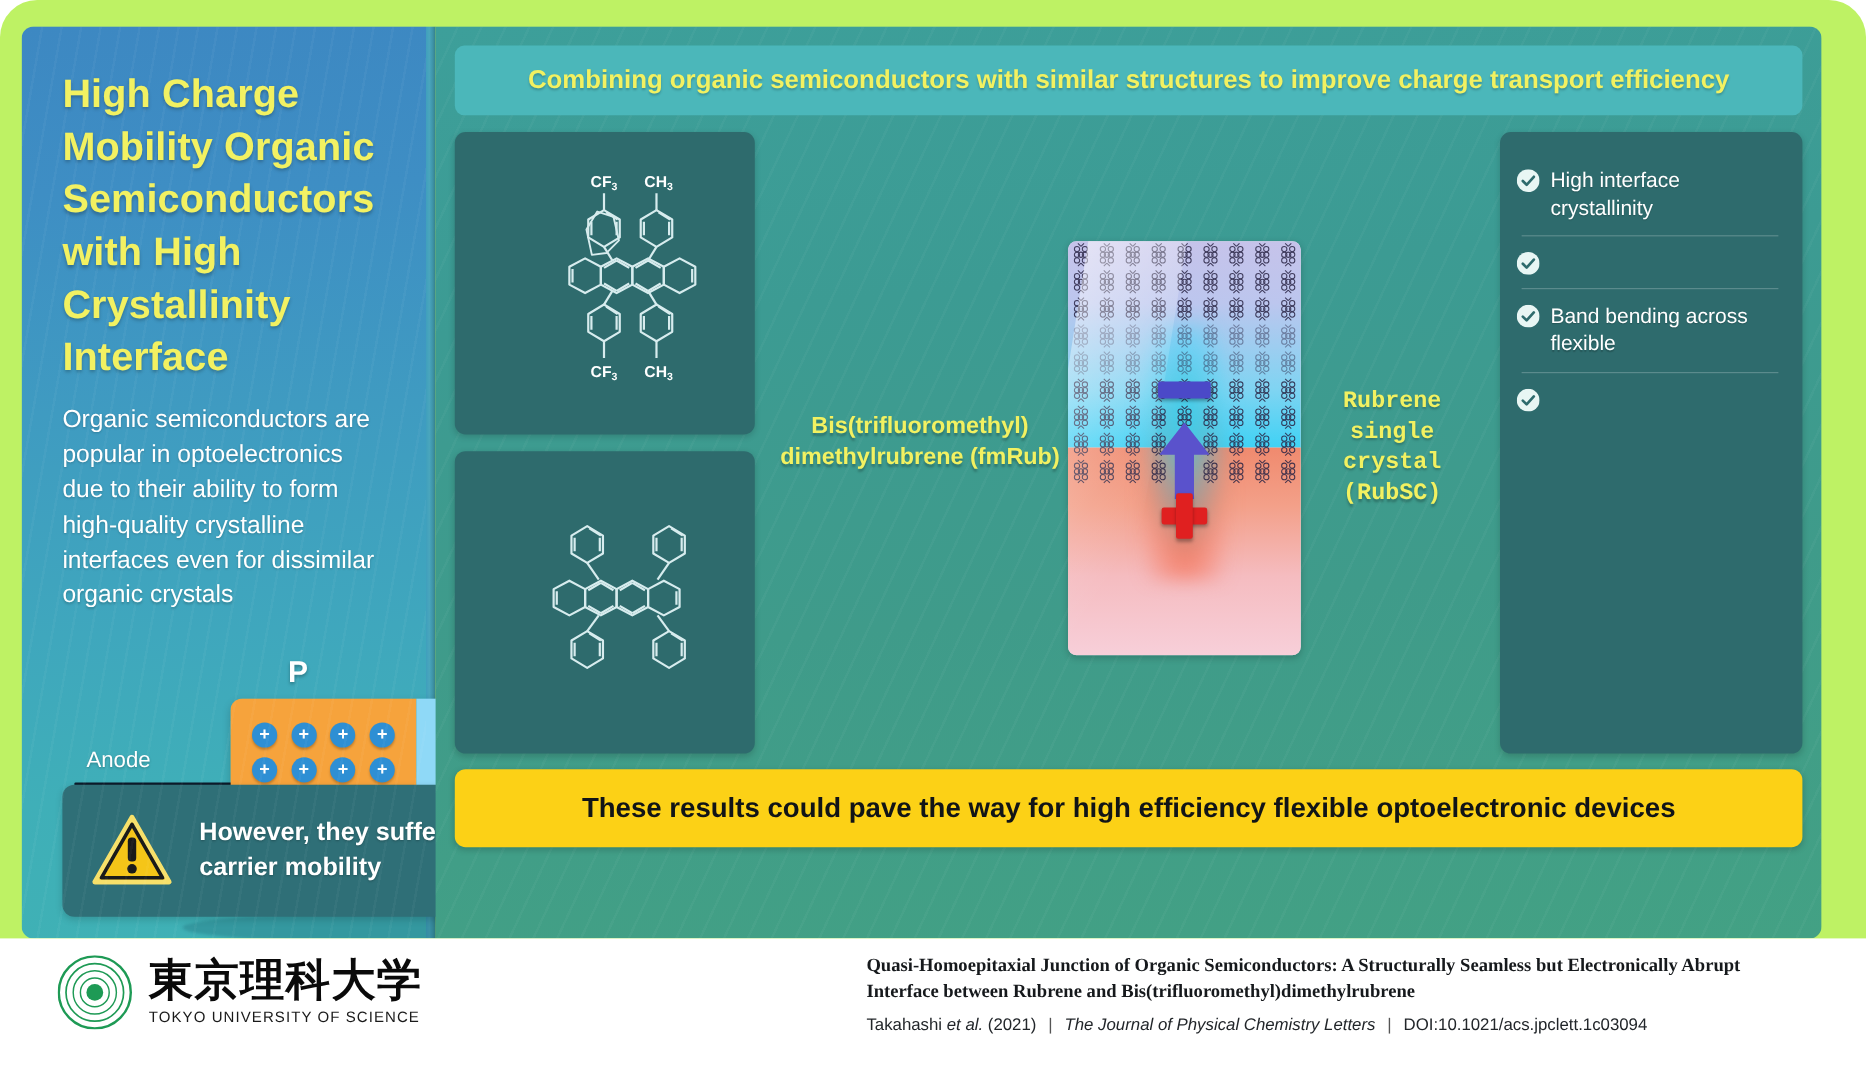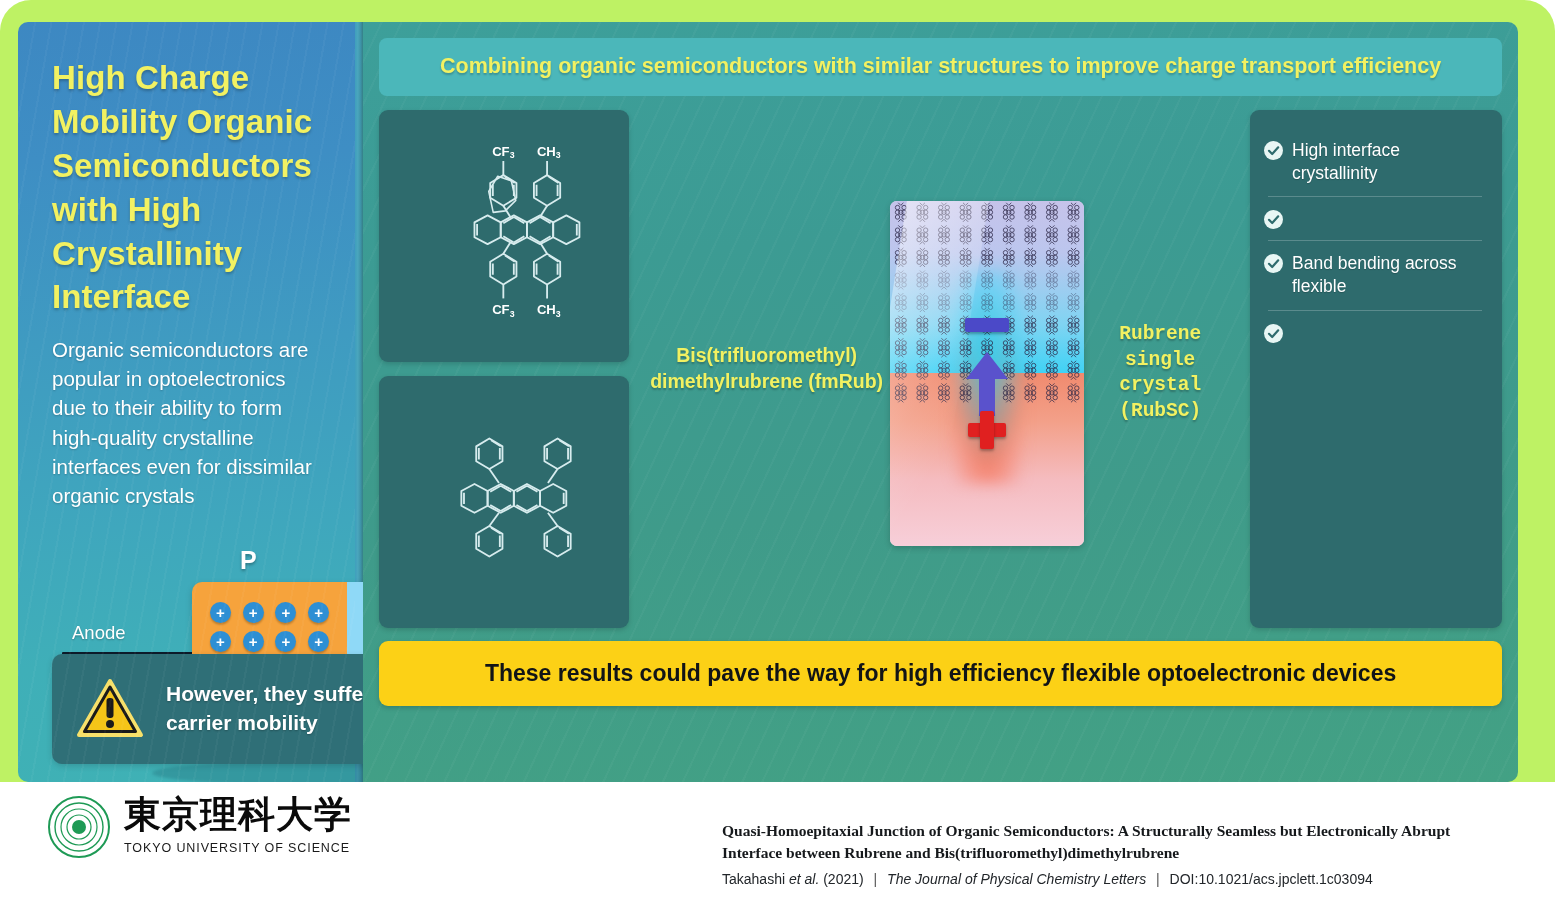--- a/index.html
+++ b/index.html
@@ -162,27 +162,27 @@
     box-shadow:0 2px 5px rgba(0,0,0,.18); }
   .conclusion-text { color:#111417; font-size:23px; font-weight:bold; line-height:1.35; }
 
   
   .footer { position:absolute; left:0; top:782px; width:1555px; height:118px;
     background:#ffffff; }
   .logo-wrap { position:absolute; left:48px; top:14px;
     display:flex; align-items:center; gap:14px; }
   .logo-seal { width:62px; height:62px; }
   .logo-text-jp { font-size:37px; font-weight:bold; color:#0a0a0a;
-    letter-spacing:1px; line-height:1; font-family:Liberation Mono, monospace; }
+    letter-spacing:1px; line-height:1; font-family:Liberation Serif, serif; }
   .logo-text-en { font-size:12.5px; color:#1a1a1a; letter-spacing:.9px;
     margin-top:5px; }
 
   .cite { position:absolute; left:722px; top:12px; width:790px; }
   .cite-title { color:#16191c; font-size:15.5px; font-weight:bold; line-height:1.45;
-    font-family:"Liberation Serif", serif;margin-top:26px; }
+    font-family:"Liberation Serif", serif; }
   .cite-meta { margin-top:5px; color:#22262a; font-size:14px; line-height:1.4;
     font-family:Liberation Sans, sans-serif; }
   .cite-meta .it { font-style:italic; }
   .cite-meta .sep { margin:0 6px; color:#555; }
 </style>
 </head>
 <body>
 
 <div id="root">
 

